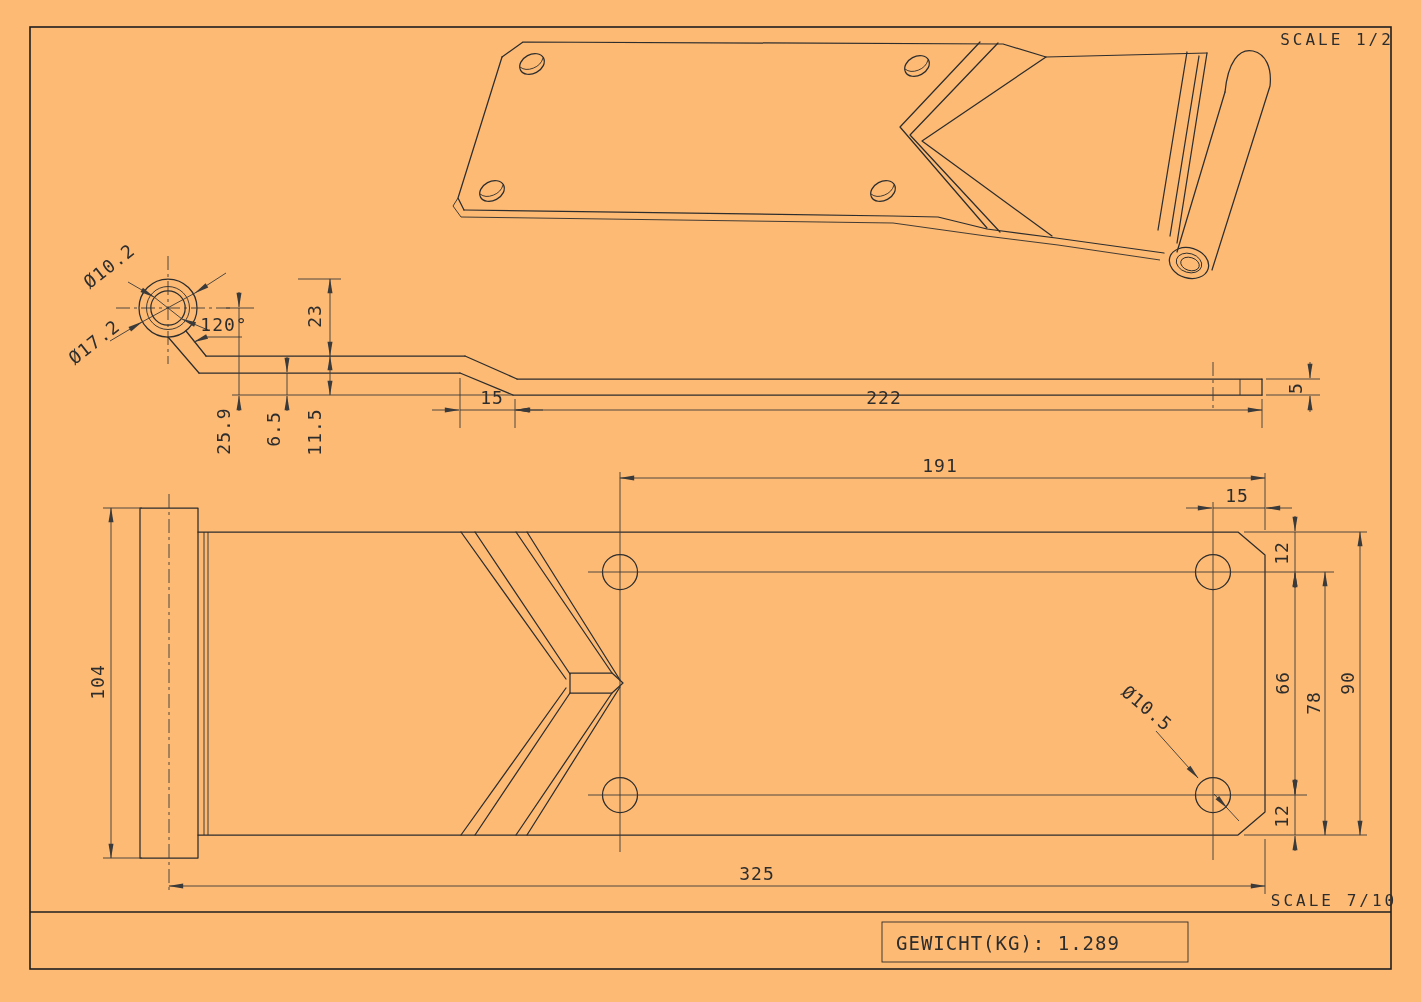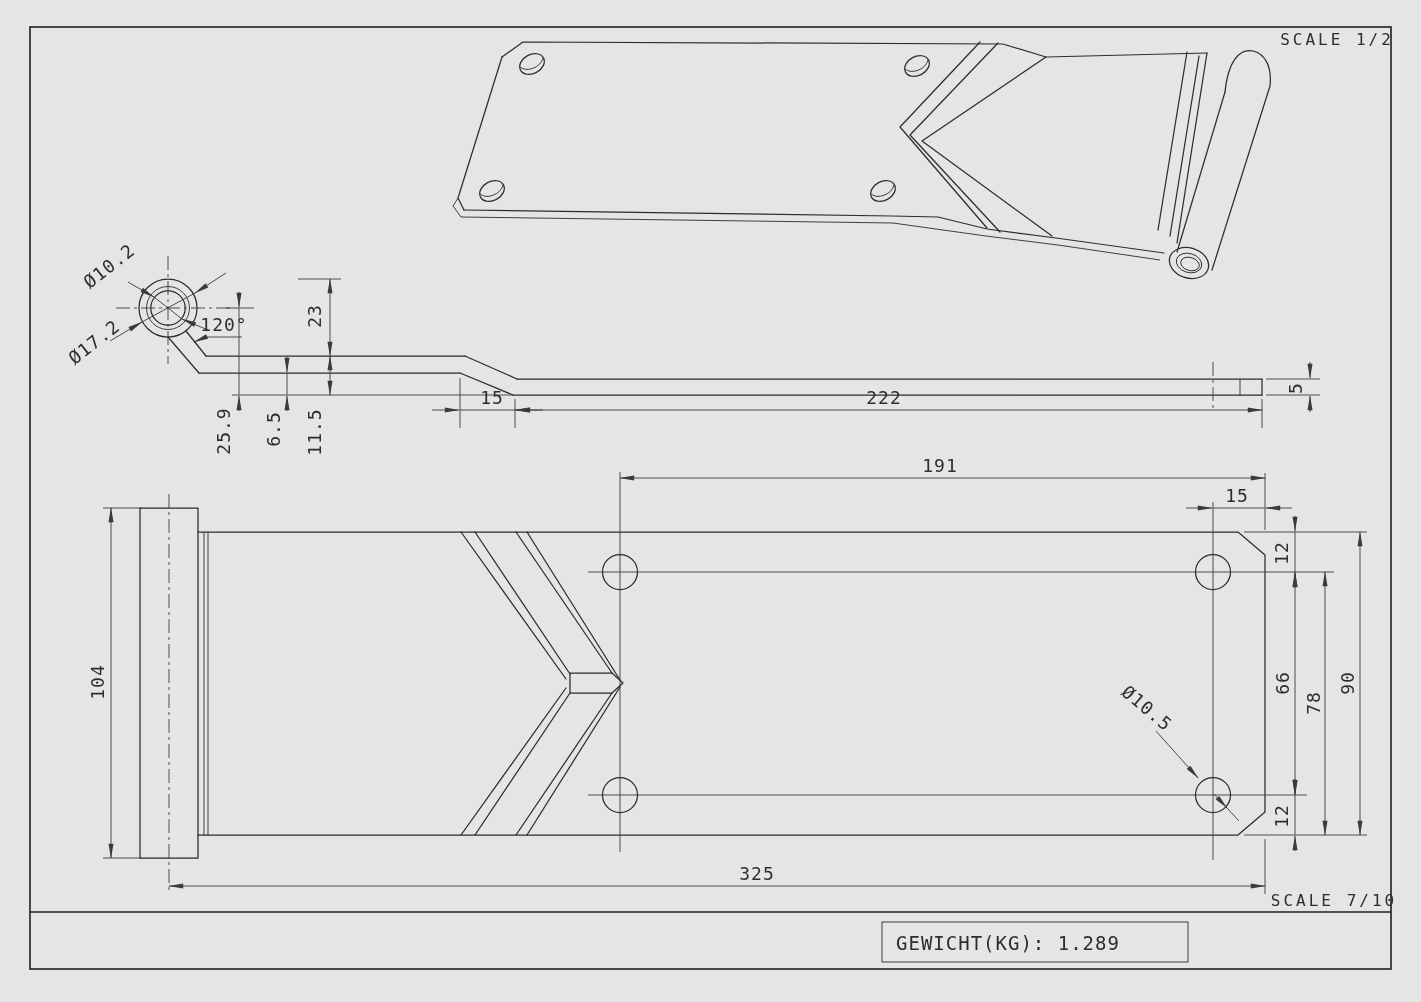--- a/index.html
+++ b/index.html
@@ -1,16 +1,16 @@
 <!DOCTYPE html>
 <html><head>
 <meta charset="utf-8">
 <style>
   html,body { margin:0; padding:0; background:#ffffff; }
-  .sheet { position:relative; width:1421px; height:1002px; background:#e5e5e5; overflow:hidden; }
+  .sheet { position:relative; width:1421px; height:1002px; background:#fdba74; overflow:hidden; }
   svg { display:block; }
   .g  { stroke:#2d2d2d; stroke-width:1.25; fill:none; stroke-linecap:round; stroke-linejoin:round; }
   .g2 { stroke:#2d2d2d; stroke-width:0.9;  fill:none; }
   .d  { stroke:#3a3a3a; stroke-width:0.9;  fill:none; }
   .cl { stroke:#3a3a3a; stroke-width:0.9;  fill:none; stroke-dasharray:14 4 3 4; }
   .bd { stroke:#1f1f1f; stroke-width:1.6;  fill:none; }
   .t  { font-family:"DejaVu Sans Mono","Liberation Mono",monospace; fill:#2d2d2d;
         font-size:18px; letter-spacing:1px; }
   .ts { font-size:16px; letter-spacing:3px; }
   .tw { font-size:19px; letter-spacing:1px; }

